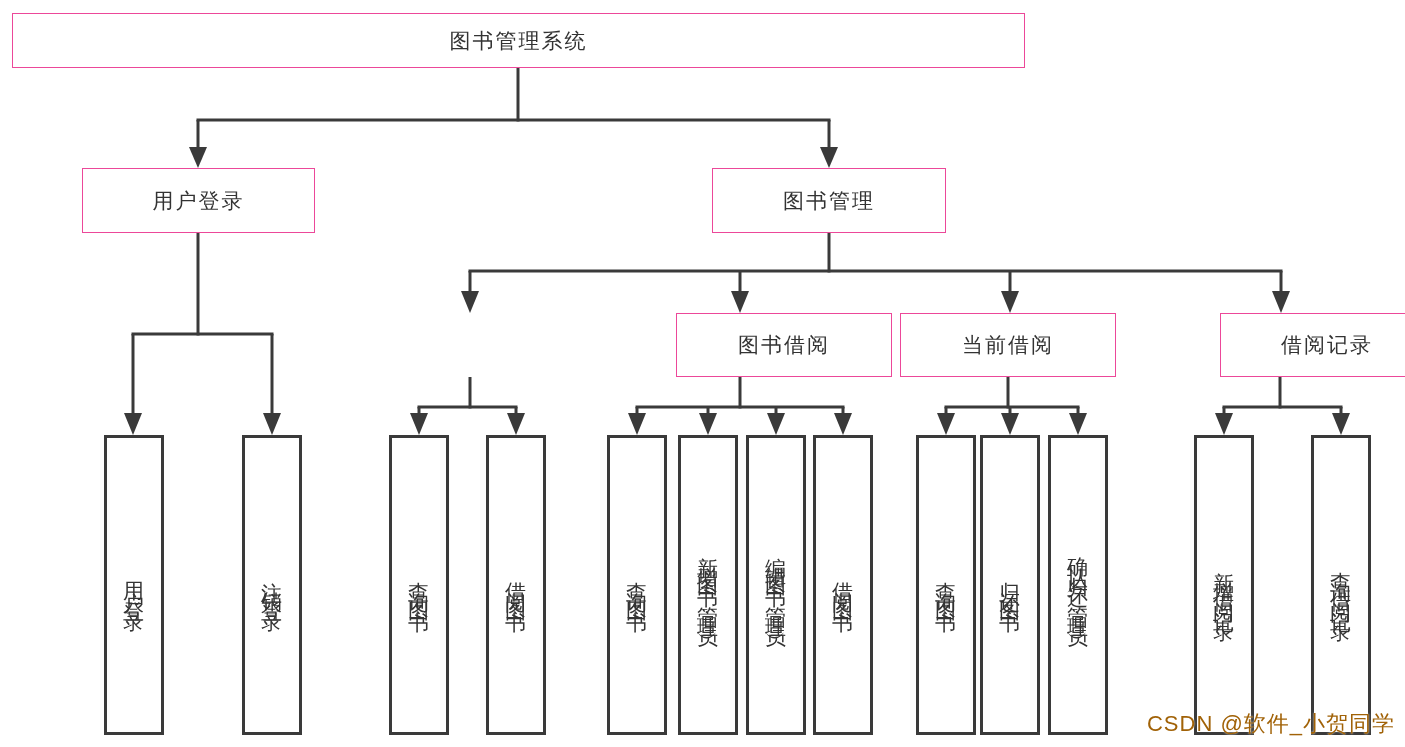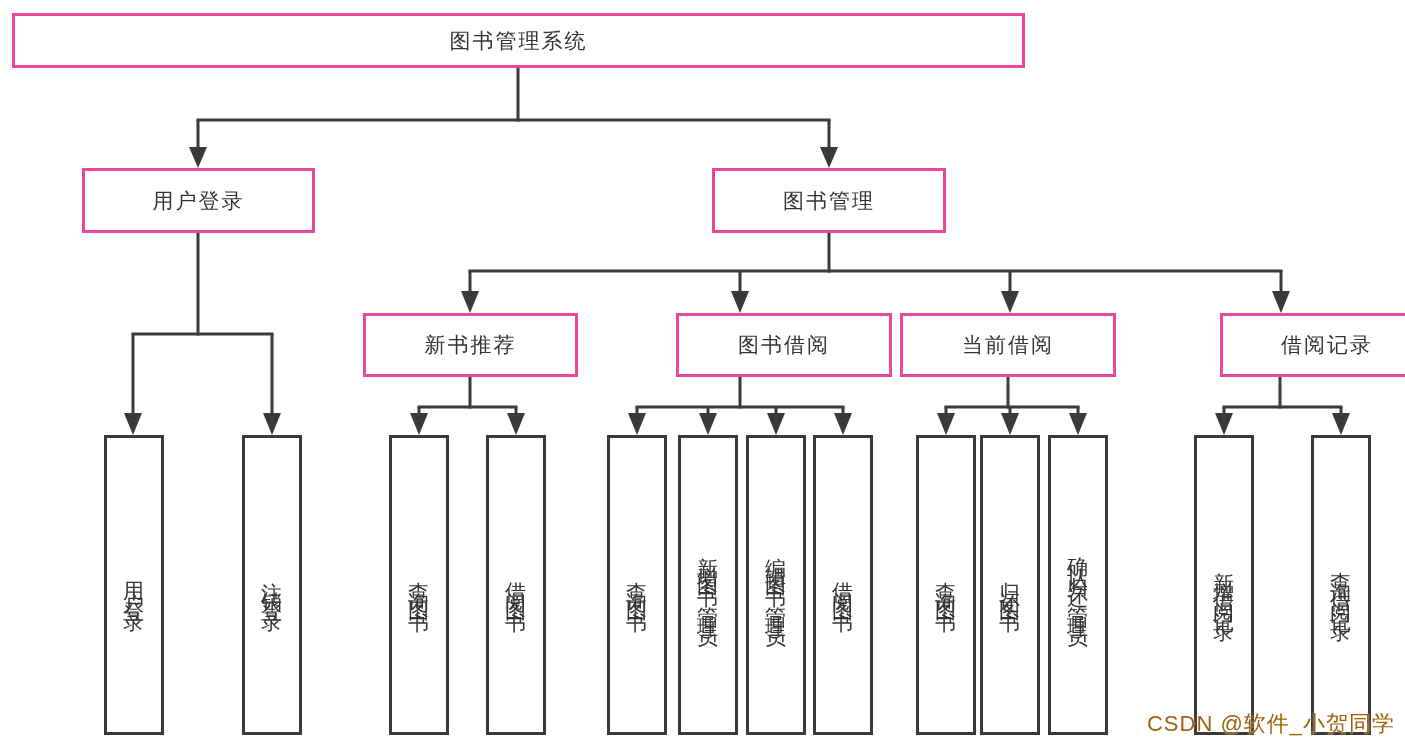--- a/index.html
+++ b/index.html
@@ -19,21 +19,21 @@
     position: absolute;
     left: 0; top: 0;
     width: 1405px;
     height: 747px;
     z-index: 0;
   }
   .hbox {
     position: absolute;
     box-sizing: border-box;
     background: #ffffff;
-    border: 3px solid #ec4899;
+    border: 1px solid #ec4899;
     display: flex;
     align-items: center;
     justify-content: center;
     font-size: 21px;
     letter-spacing: 2px;
     color: #333333;
     z-index: 1;
   }
   .leaf {
     position: absolute;
@@ -142,23 +142,20 @@
     <span>图书管理系统</span>
   </div>
 
   <div class="hbox" style="left:82px; top:168px; width:233px; height:65px;">
     <span>用户登录</span>
   </div>
   <div class="hbox" style="left:712px; top:168px; width:234px; height:65px;">
     <span>图书管理</span>
   </div>
 
-  <div class="hbox" style="left:363px; top:313px; width:215px; height:64px;">
-    <span>新书推荐</span>
-  </div>
   <div class="hbox" style="left:633px; top:313px; width:216px; height:64px;margin-left:43px;">
     <span>图书借阅</span>
   </div>
   <div class="hbox" style="left:900px; top:313px; width:216px; height:64px;text-align:right;">
     <span>当前借阅</span>
   </div>
   <div class="hbox" style="left:1173px; top:313px; width:214px; height:64px;margin-left:47px;">
     <span>借阅记录</span>
   </div>
 

